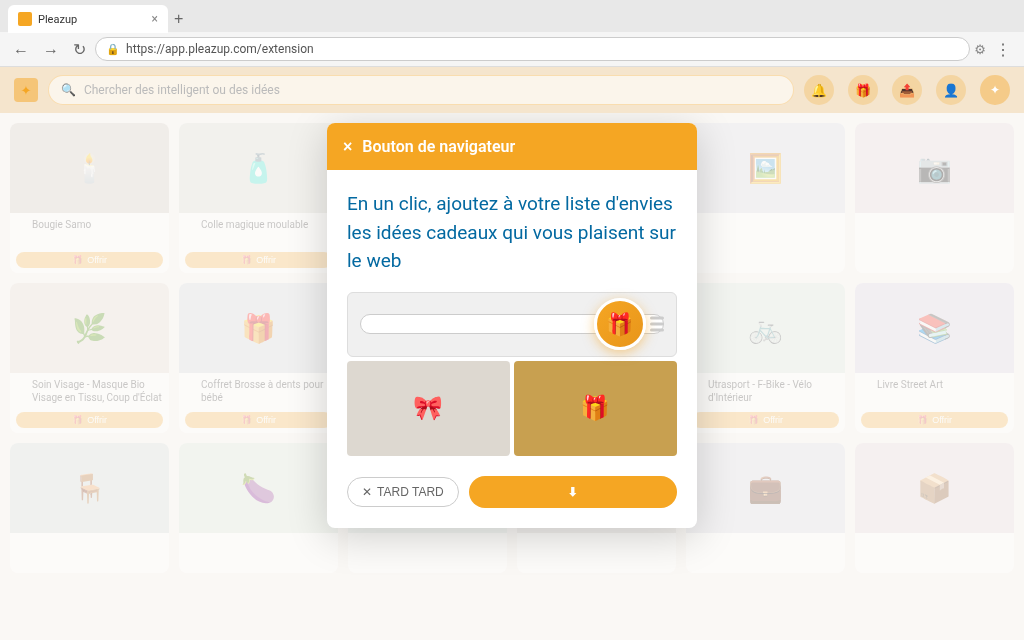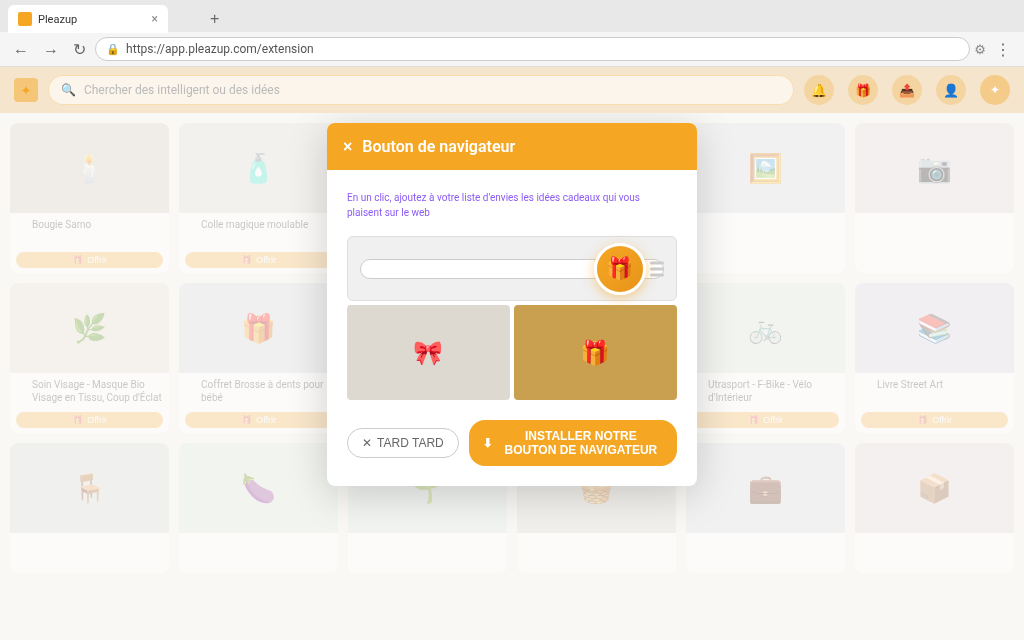--- a/index.html
+++ b/index.html
@@ -17,21 +17,20 @@
       width: 100%;
       background: #f0f0f0;
       border-bottom: 1px solid #ddd;
     }
     .browser-tab-bar {
       display: flex;
       align-items: center;
       padding: 6px 8px 0;
       background: #e8e8e8;
       height: 32px;
-      gap: 36px;
     }
     .browser-tab {
       display: flex;
       align-items: center;
       background: #fff;
       border-radius: 6px 6px 0 0;
       padding: 4px 10px;
       font-size: 11px;
       color: #333;
       height: 28px;
@@ -252,22 +251,22 @@
     .modal-title {
       color: #fff;
       font-size: 16px;
       font-weight: 600;
     }
 
     .modal-body {
       padding: 20px 20px 16px;
     }
     .modal-description {
-      font-size: 10px;
-      color: #8b5cf6;
+      font-size: 19px;
+      color: #0369a1;
       line-height: 1.5;
       margin-bottom: 16px;
     }
 
     .modal-illustration {
       display: flex;
       align-items: center;
       justify-content: center;
       margin-bottom: 16px;
       position: relative;
@@ -580,19 +579,18 @@
           </div>
         </div>
 
         <div class="modal-actions">
           <button class="btn-later">
             <span>✕</span>
             <span>TARD TARD</span>
           </button>
           <button class="btn-install">
             <span>⬇</span>
-            <span>INSTALLER NOTRE BOUTON DE NAVIGATEUR</span>
           </button>
         </div>
       </div>
     </div>
   </div>
 </div>
 
 </body></html>

